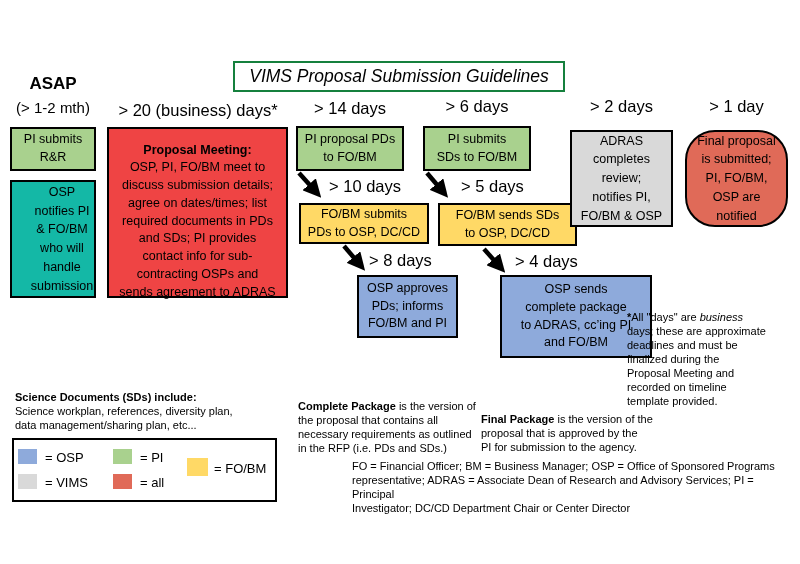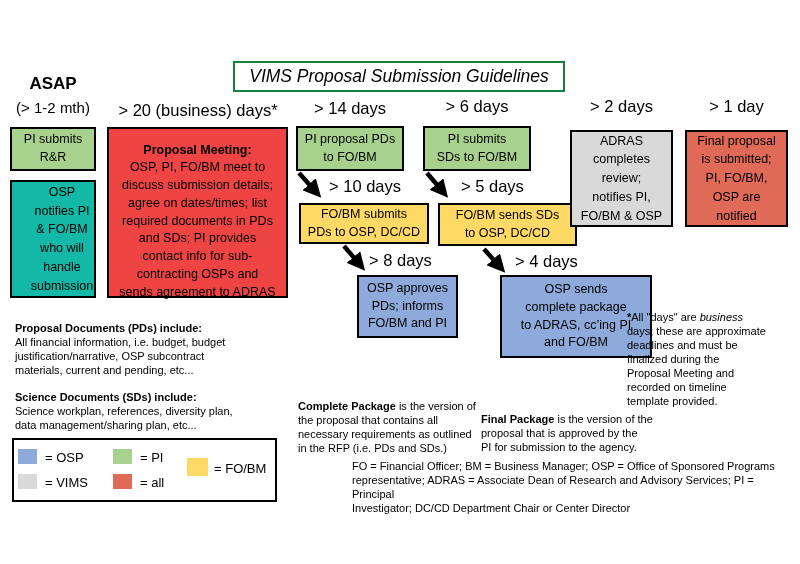--- a/index.html
+++ b/index.html
@@ -82,21 +82,21 @@
 complete package
 to ADRAS, cc’ing PI
 and FO/BM</div>
 
   <div class="fbox" style="left: 570px; top: 130px; width: 103px; height: 97px; line-height: 1.5; background-color: rgb(217, 217, 217);">ADRAS
 completes
 review;
 notifies PI,
 FO/BM &amp; OSP</div>
 
-  <div class="fbox" style="left: 685px; top: 130px; width: 103px; height: 97px; line-height: 1.5; background-color: rgb(224, 106, 88);">Final proposal
+  <div class="fbox" style="left: 685px; top: 130px; width: 103px; height: 97px; line-height: 1.5; background-color: rgb(224, 106, 88); border-radius: 30px;">Final proposal
 is submitted;
 PI, FO/BM,
 OSP are
 notified</div>
 
   <svg class="arrows" width="800" height="564">
     <defs>
       <marker id="ah" markerWidth="4" markerHeight="4" refX="2.6" refY="2" orient="auto">
         <path d="M0,0 L4,2 L0,4 z" fill="#000"></path>
       </marker>
@@ -105,25 +105,20 @@
     <line x1="344" y1="246" x2="361" y2="266" stroke="#000" stroke-width="4.5" marker-end="url(#ah)"></line>
     <line x1="427" y1="173" x2="444" y2="193" stroke="#000" stroke-width="4.5" marker-end="url(#ah)"></line>
     <line x1="484" y1="249" x2="501" y2="268" stroke="#000" stroke-width="4.5" marker-end="url(#ah)"></line>
   </svg>
 
   <div class="alabel" style="left:329px;top:177px;">&gt; 10 days</div>
   <div class="alabel" style="left:369px;top:251px;">&gt; 8 days</div>
   <div class="alabel" style="left:461px;top:177px;">&gt; 5 days</div>
   <div class="alabel" style="left:515px;top:252px;">&gt; 4 days</div>
 
-  <div class="note" style="left:15px;top:308px;width:260px;">
-    <span class="b block">Proposal Documents (PDs) include:</span><span>All financial information, i.e. budget, budget
-justification/narrative, OSP subcontract
-materials, current and pending, etc...</span>
-  </div>
 
   <div class="note" style="left:15px;top:377px;width:260px;">
     <span class="b block">Science Documents (SDs) include:</span><span>Science workplan, references, diversity plan,
 data management/sharing plan, etc...</span>
   </div>
 
   <div class="note" style="left:298px;top:386px;width:200px;">
     <span class="b">Complete Package</span><span> is the version of
 the proposal that contains all
 necessary requirements as outlined

